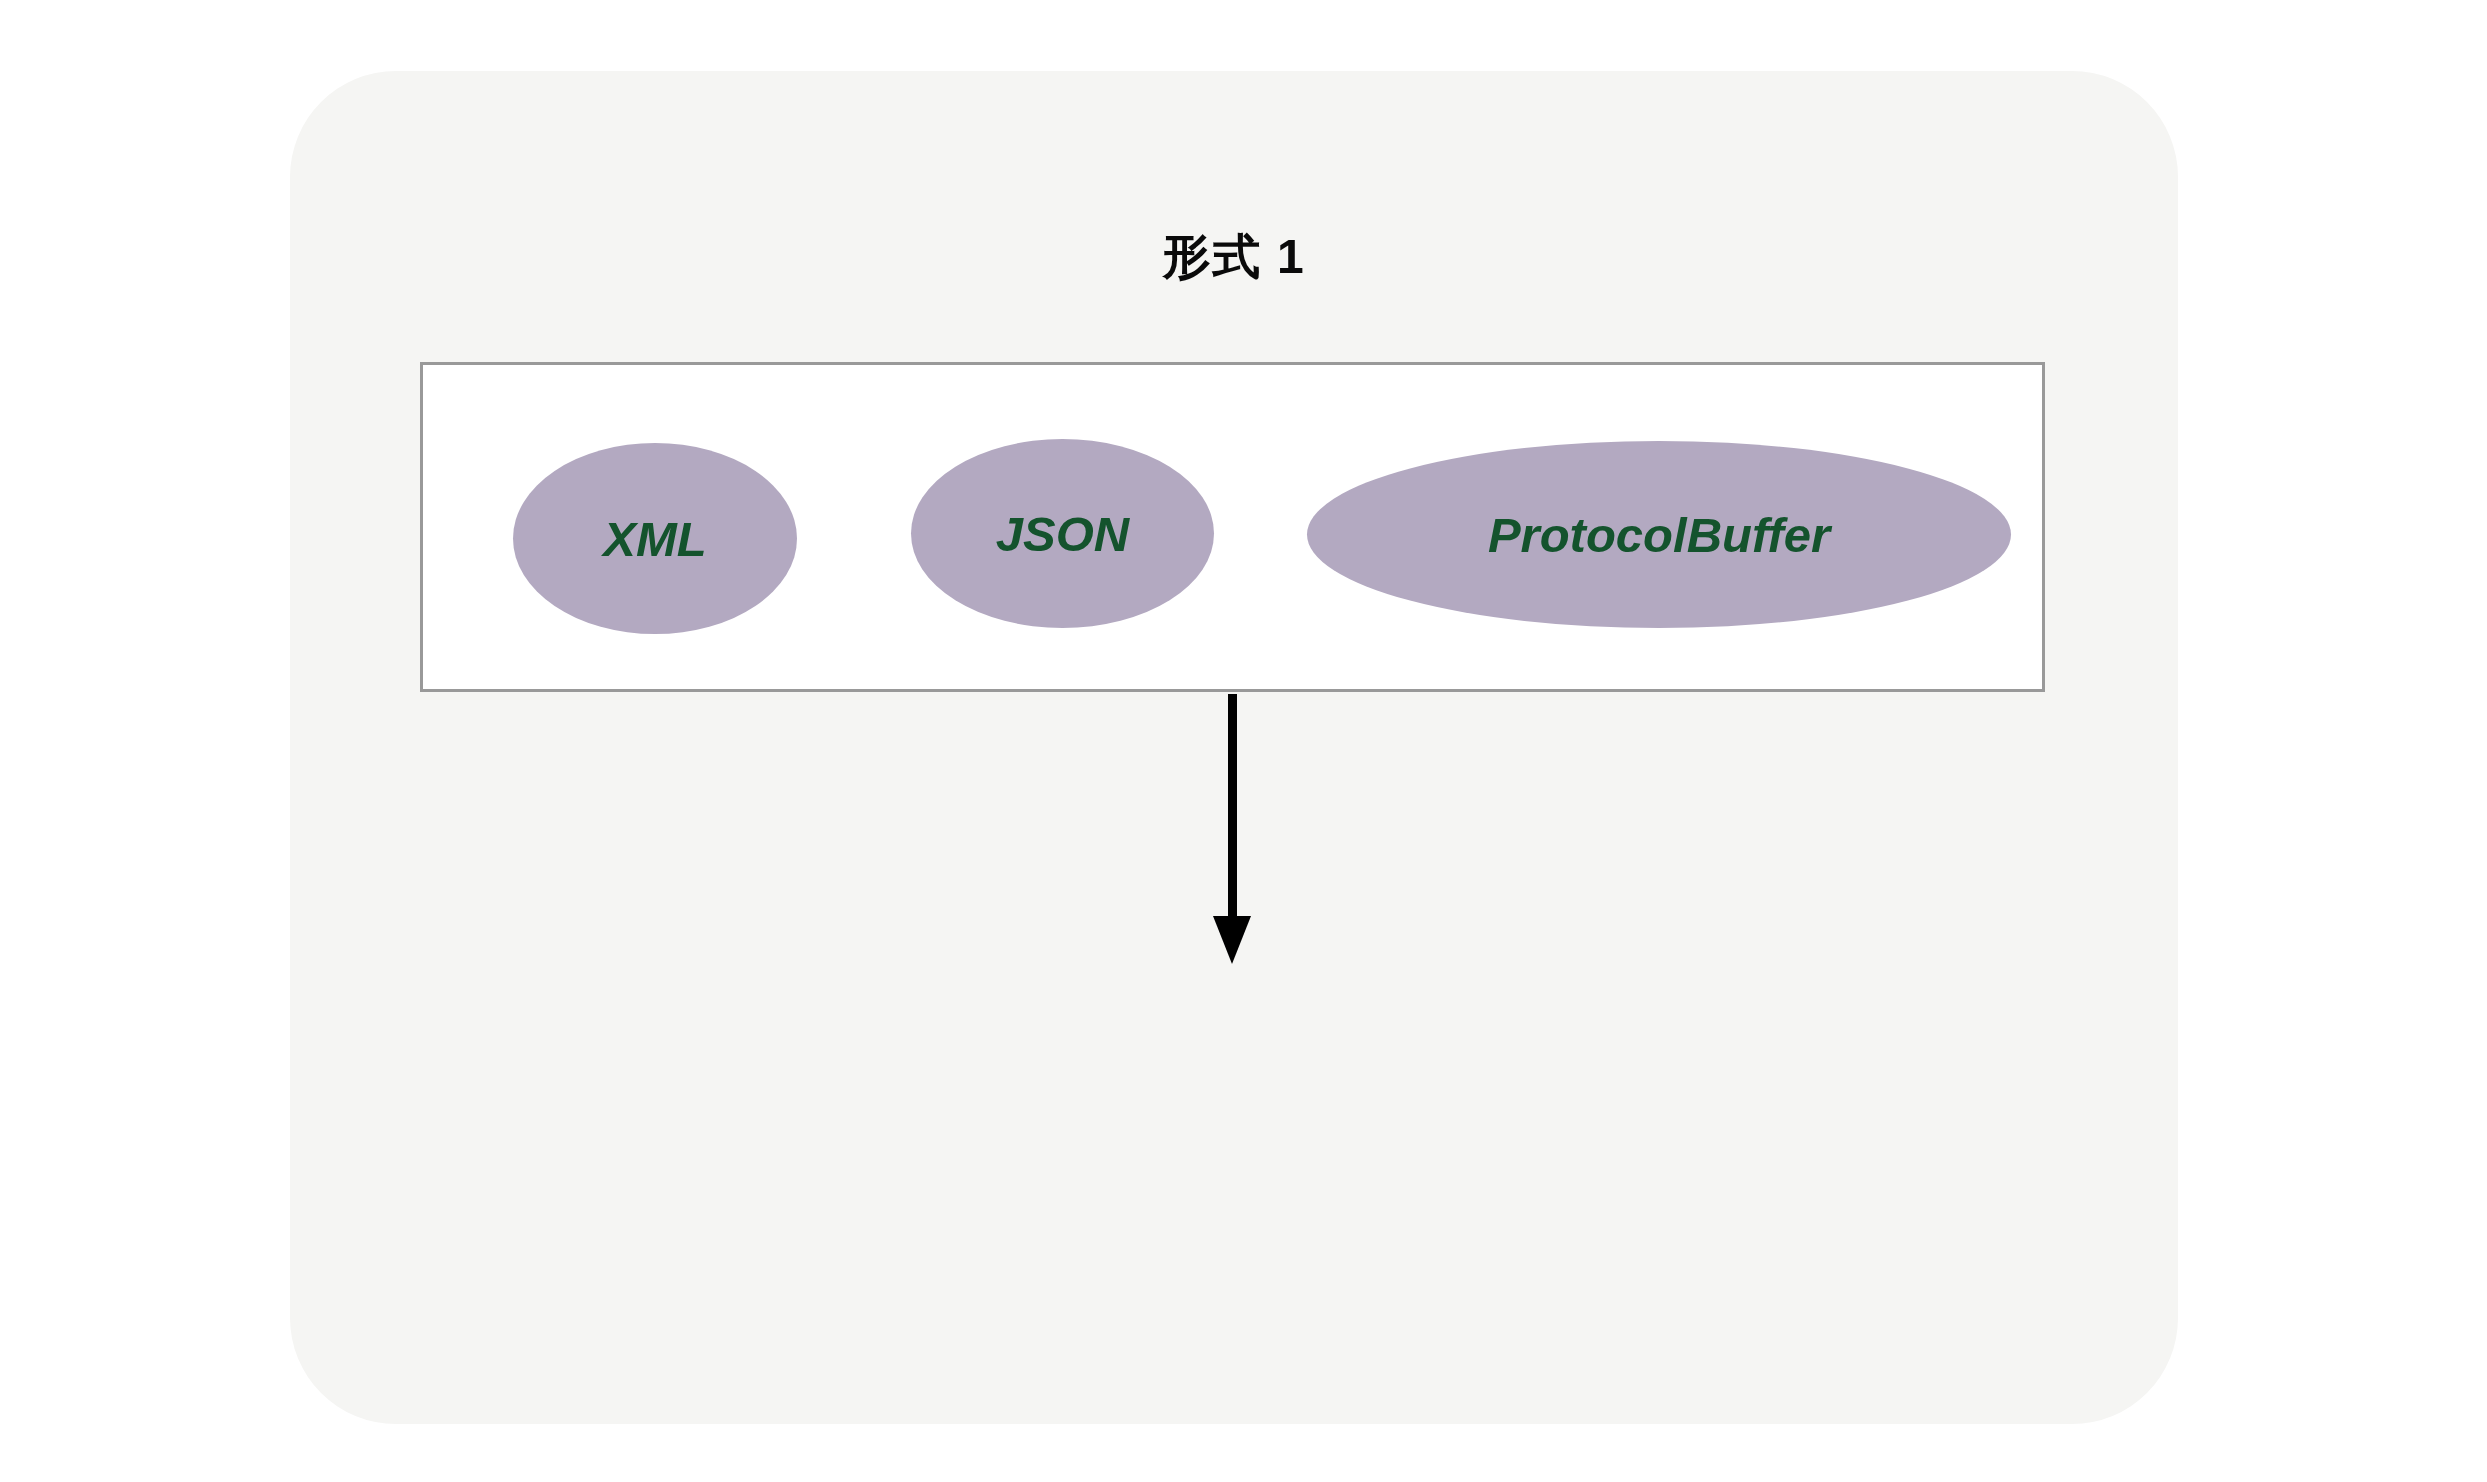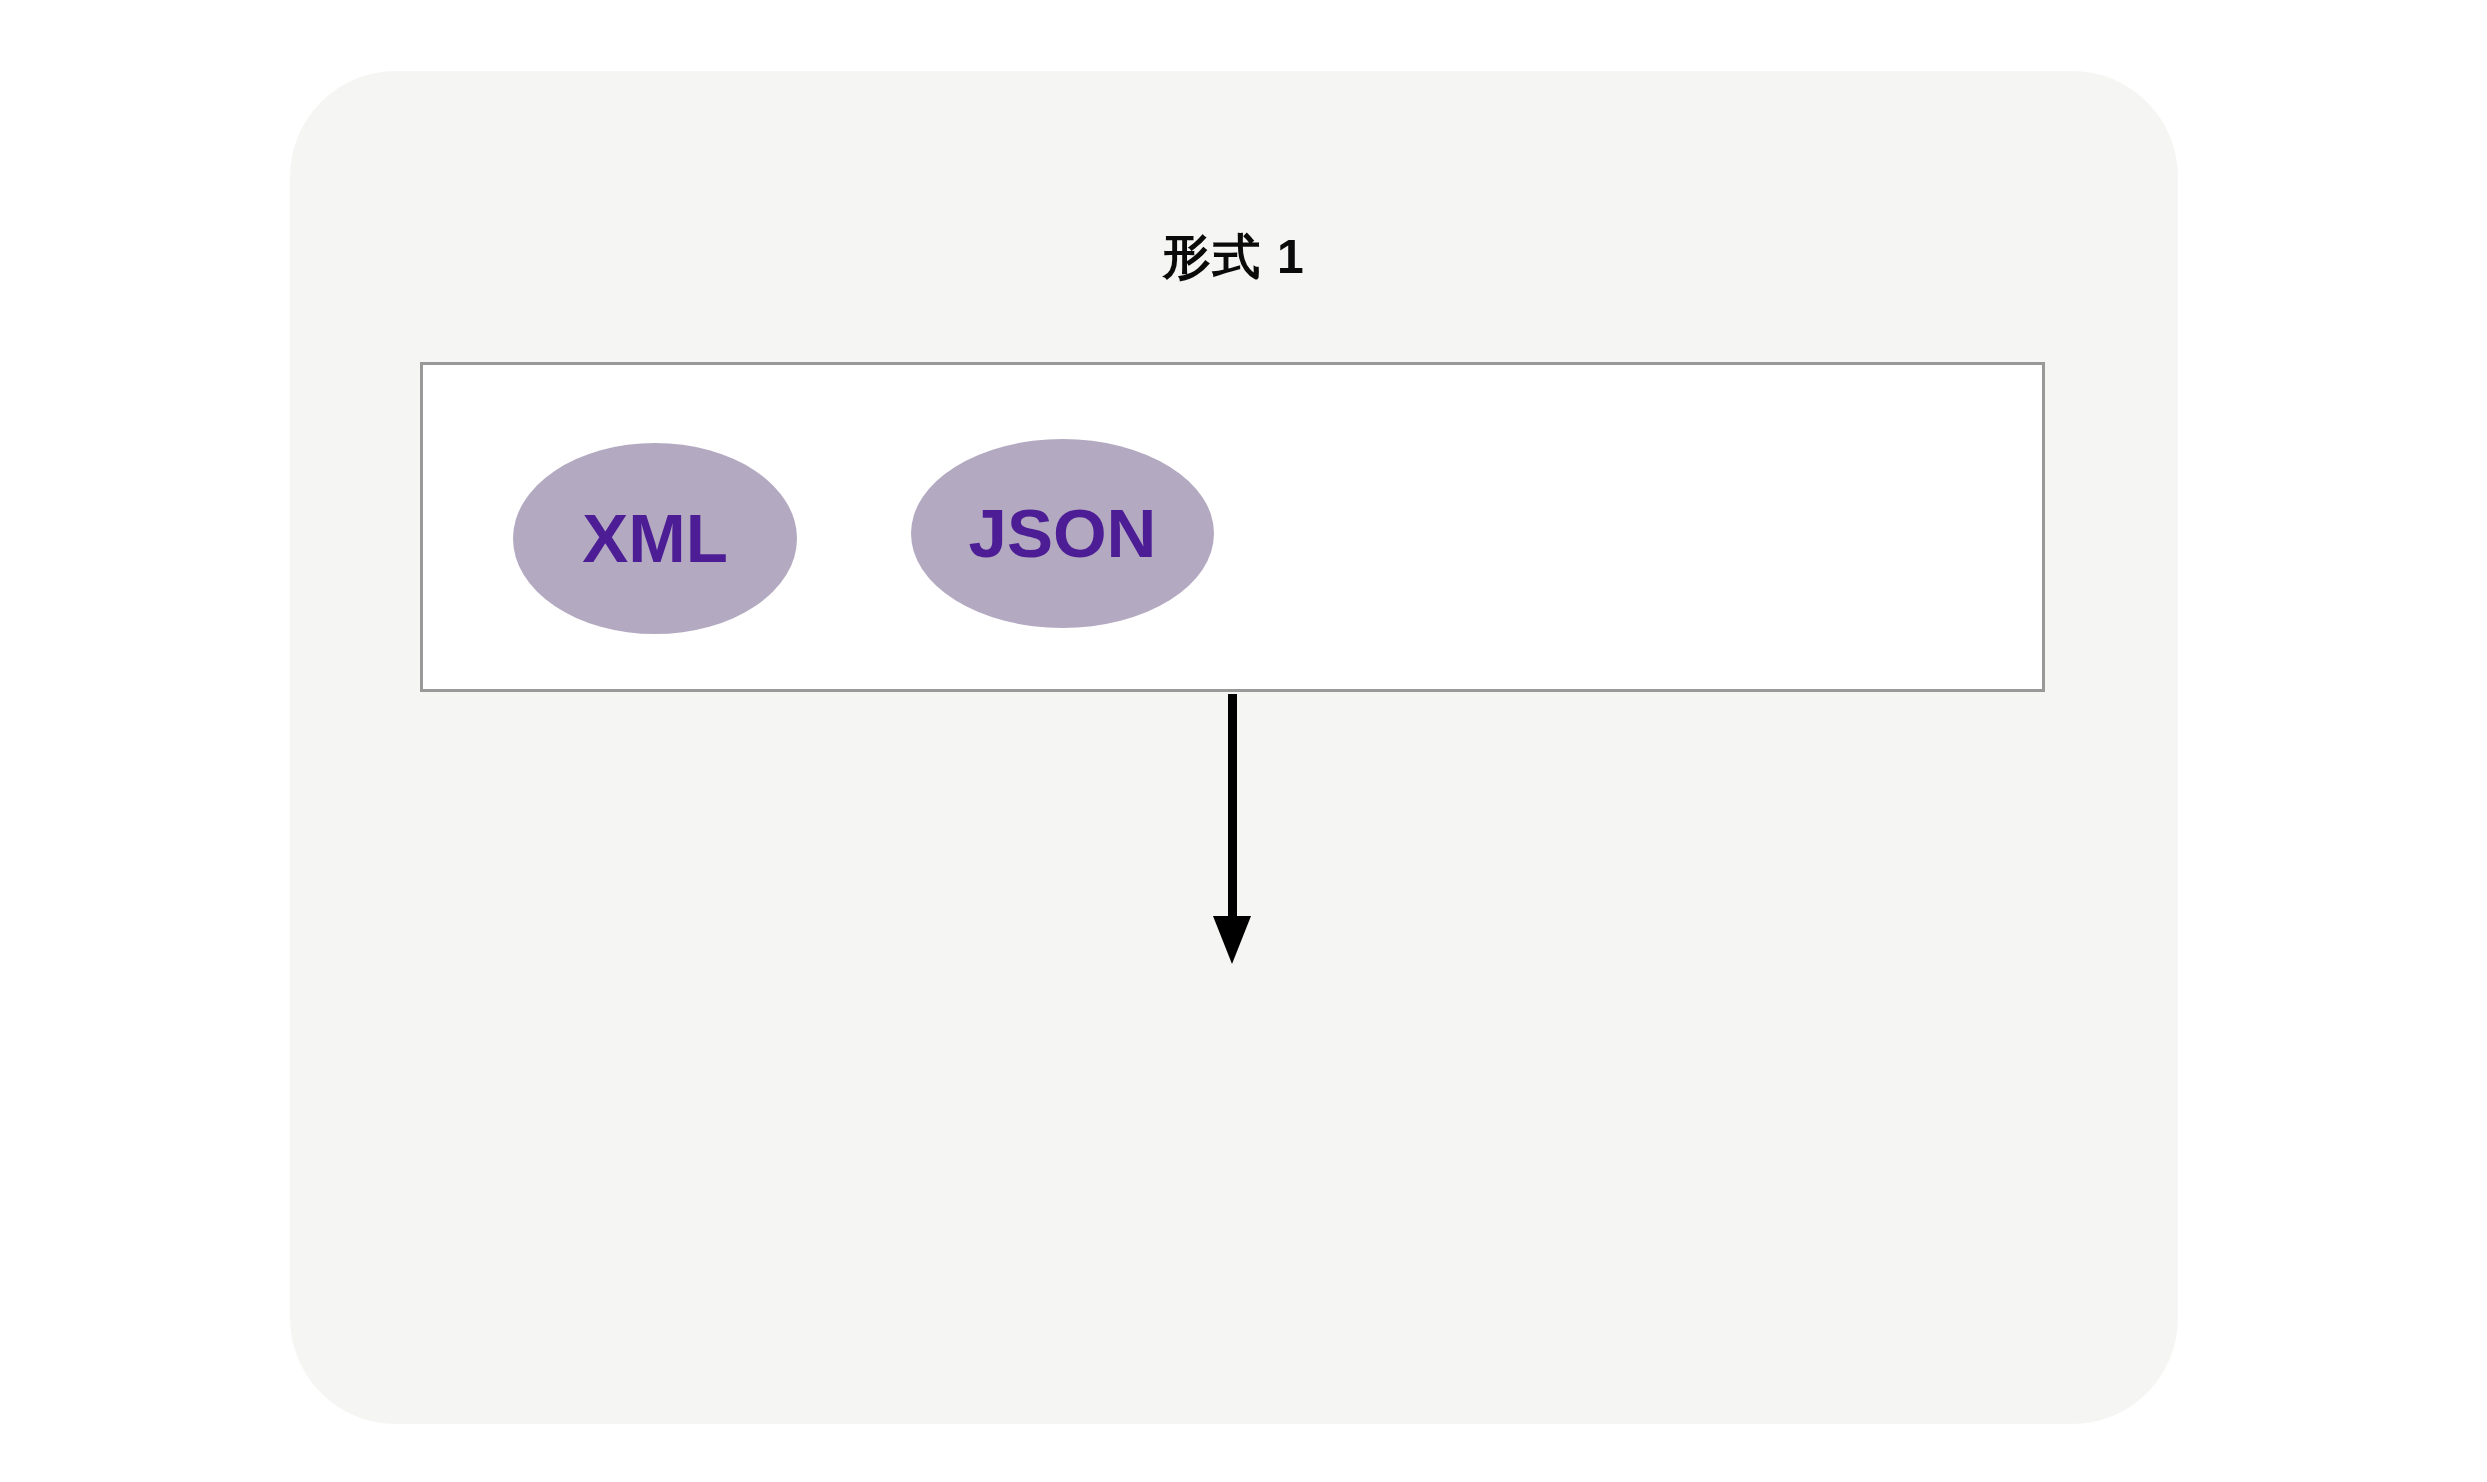--- a/index.html
+++ b/index.html
@@ -26,21 +26,21 @@
     color:var(--text);letter-spacing:1.7px;margin-top:48px;
   }
   .formats-box{
     position:absolute;left:420px;top:362px;width:1625px;height:330px;
     background:#ffffff;border:3.4px solid var(--box-border);
     box-sizing:border-box;
   }
   .ellipse{
     position:absolute;display:flex;align-items:center;justify-content:center;
     background:var(--ellipse-fill);border-radius:50%;
-    font-size:69px;font-weight:600;color:#4c1d95;white-space:nowrap;
+    font-size:49px;font-weight:600;color:#14532d;white-space:nowrap;font-style:italic;
   }
   .ellipse.xml  {left:90px; top:78px; width:284px; height:191px;}
   .ellipse.json {left:488px; top:74px; width:303px; height:189px;}
   .ellipse.pb   {left:884px;top:76px; width:704px; height:187px;}
   .arrow{position:absolute;left:0;top:0;}
   .arrow-shaft{
     position:absolute;left:1228px;top:694px;width:8.5px;height:223px;
     background:#000;
   }
   .arrow-head{
@@ -64,20 +64,21 @@
 
 <div class="canvas">
 
   <div class="panel"></div>
 
   <div class="title">形式 1</div>
 
   <div class="formats-box">
     <div class="ellipse xml">XML</div>
     <div class="ellipse json">JSON</div>
+    <div class="ellipse pb">ProtocolBuffer</div>
   </div>
 
   <div class="arrow">
     <div class="arrow-shaft"></div>
     <div class="arrow-head"></div>
   </div>
 
 
 </div>
 

